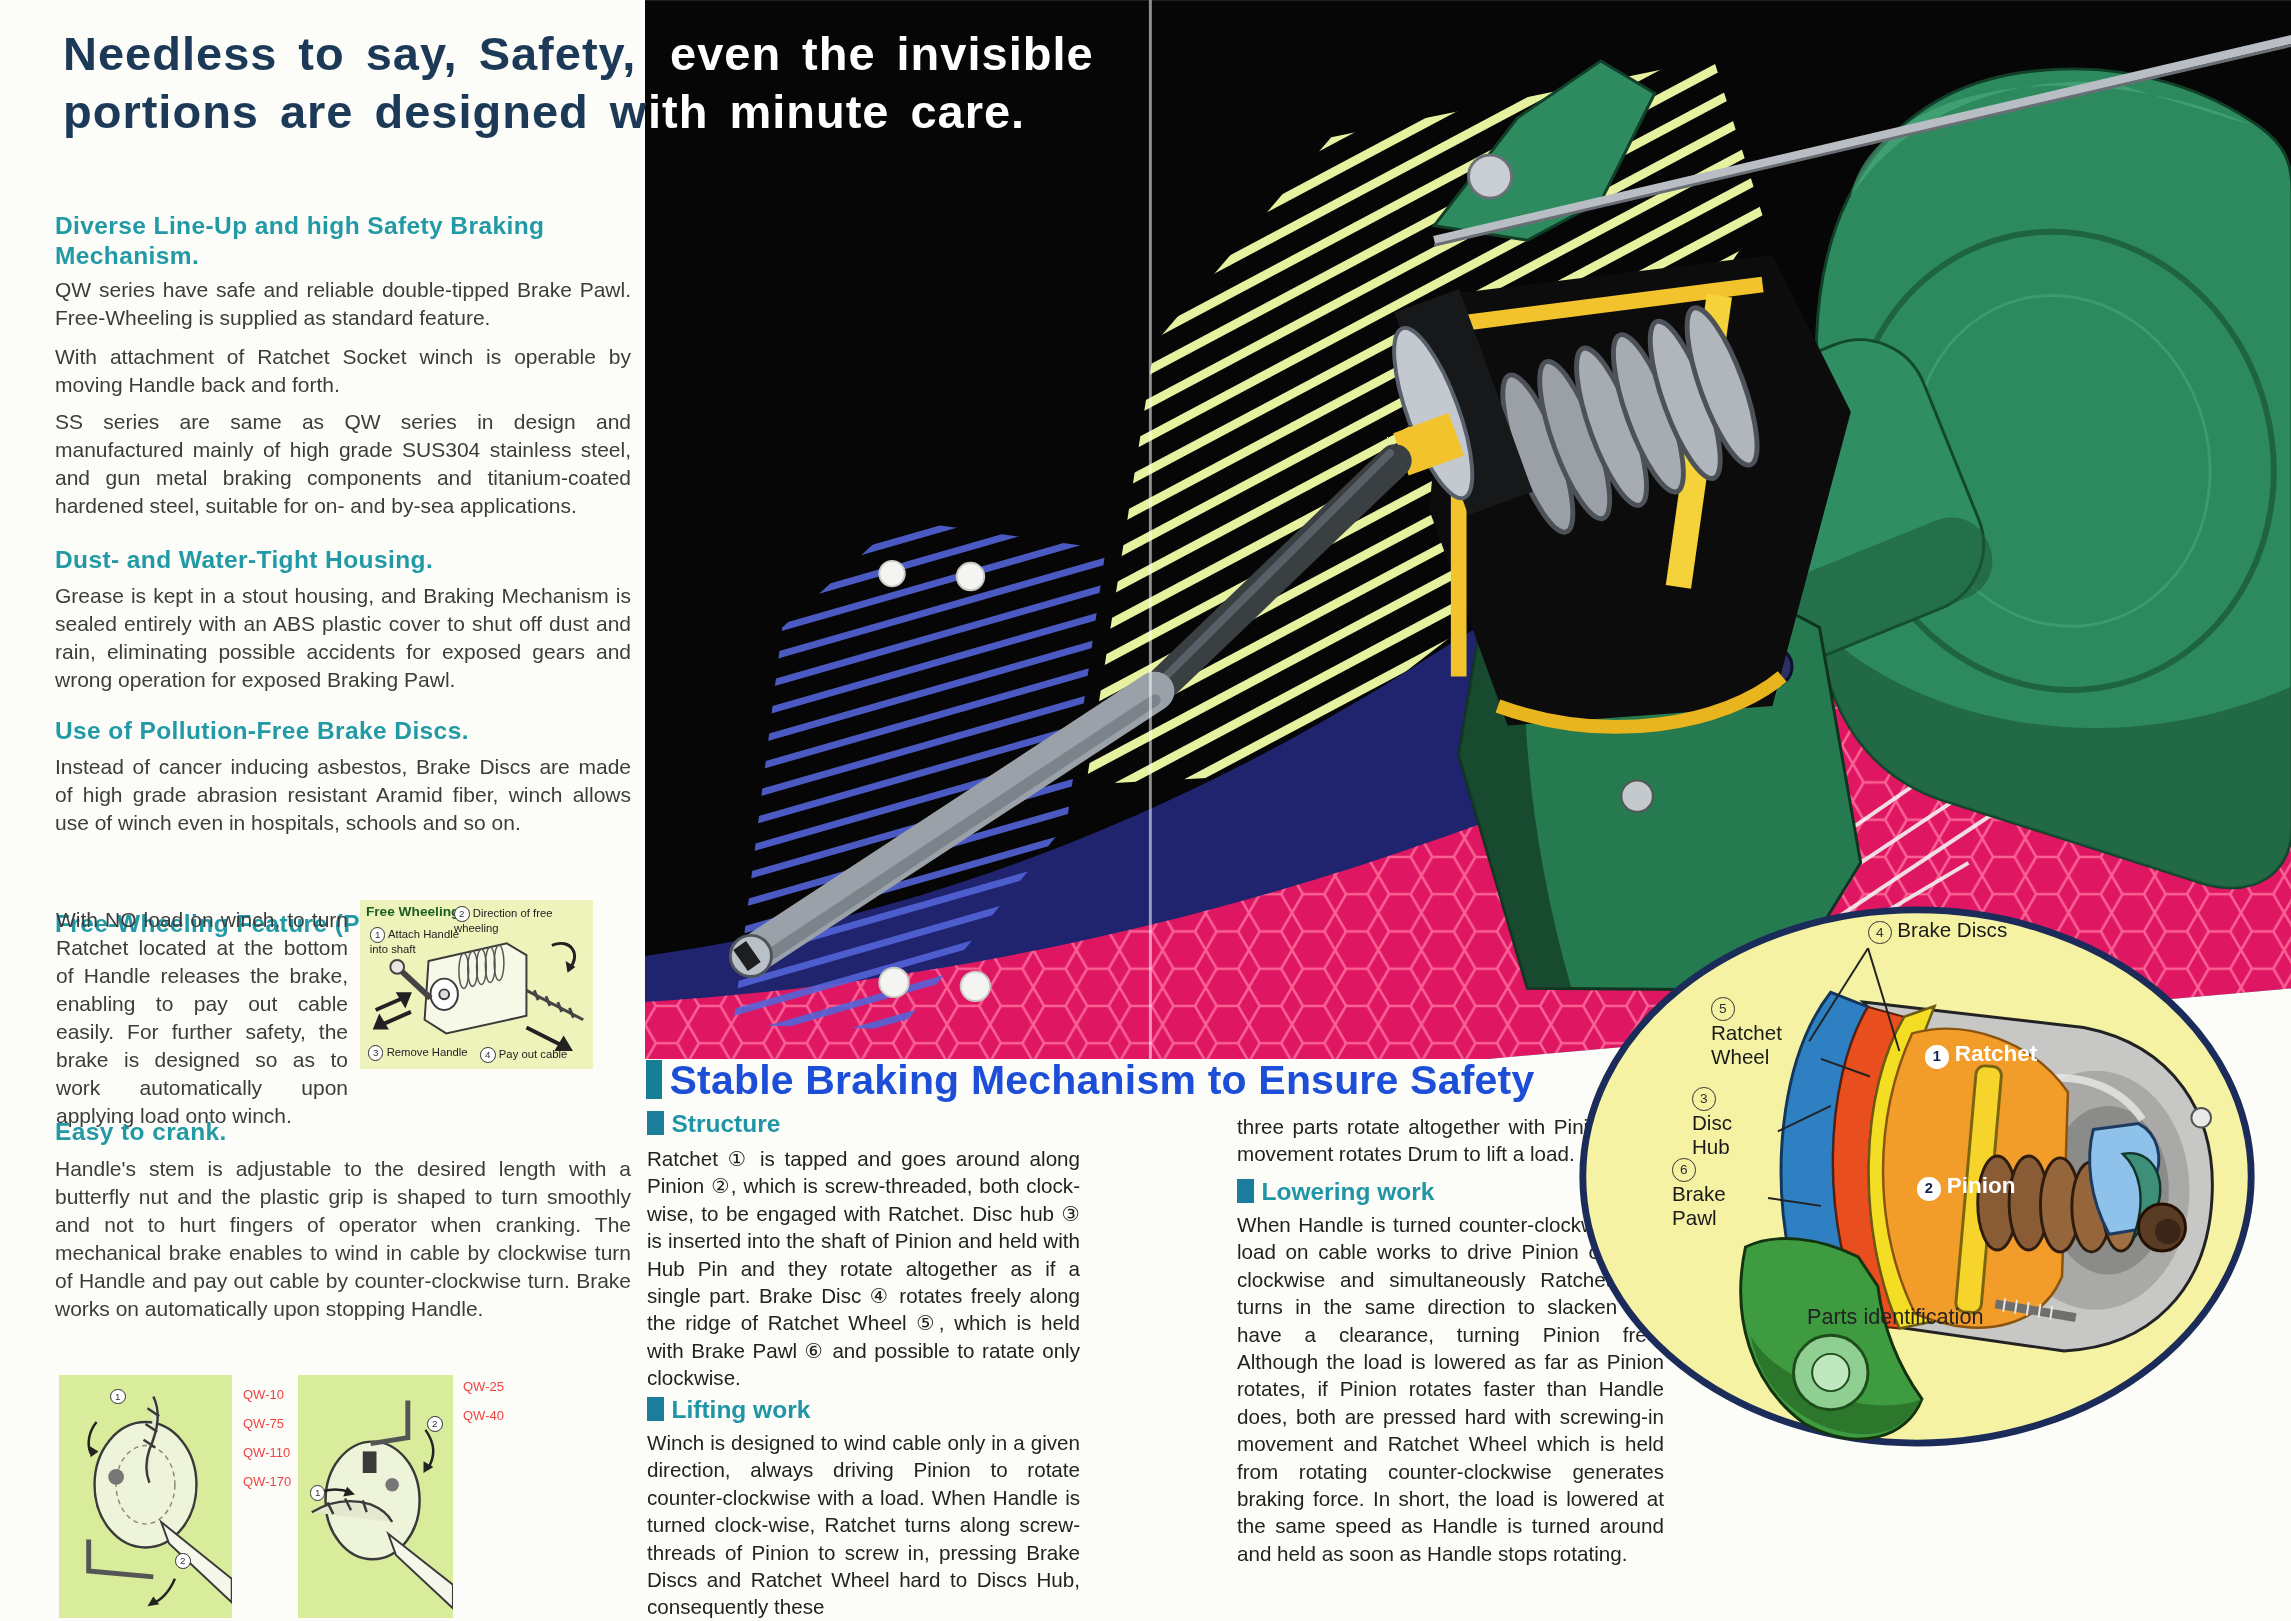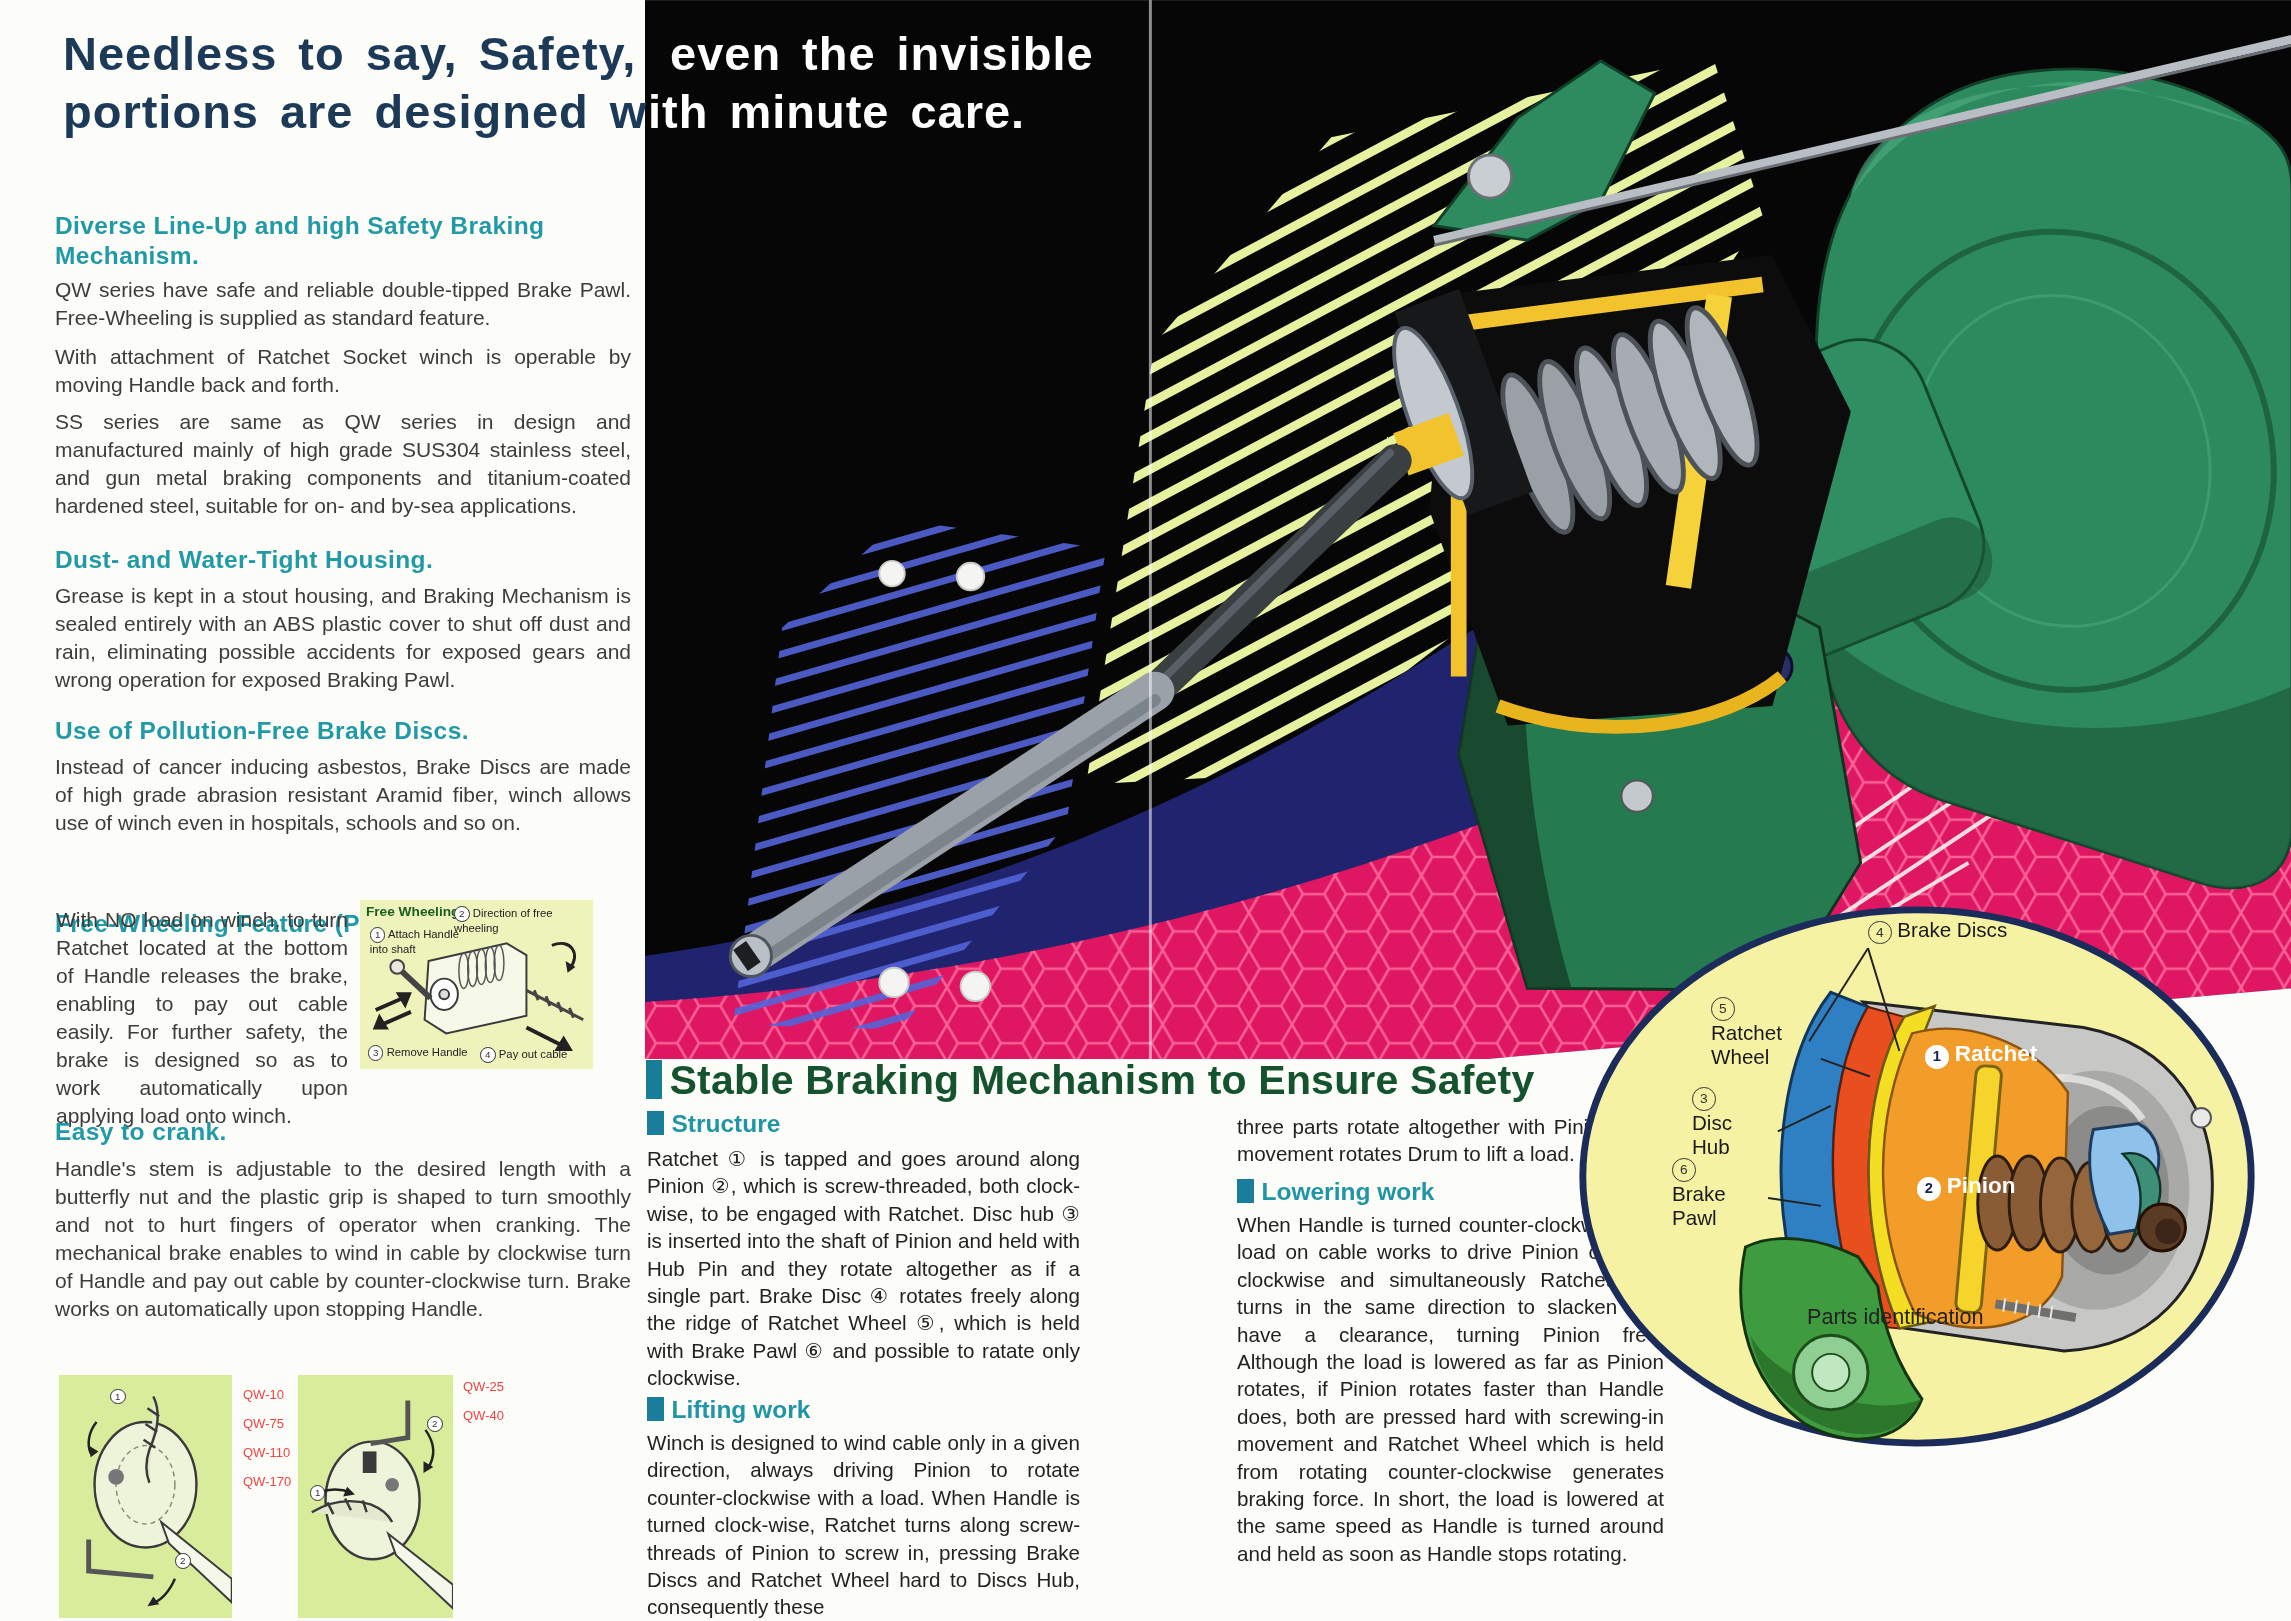--- a/index.html
+++ b/index.html
@@ -7,21 +7,21 @@
         font-family:"Liberation Sans","DejaVu Sans",sans-serif;color:#3d3d3d;}
   .abs{position:absolute;}
   
   .hl{font-weight:bold;font-size:47px;letter-spacing:1px;word-spacing:6.9px;white-space:nowrap;z-index:3;}
   .hl-dark{color:#1c3a57;margin-left:8px;}
   .hl-light{color:#ffffff;}
   
   .teal-h{font-weight:bold;font-size:24.5px;color:#229aa6;letter-spacing:0.4px;line-height:30px;}
   .body-p{font-size:21px;line-height:28px;text-align:justify;color:#3c3c3c;}
   
-  .mech-title{font-weight:bold;font-size:41px;color:#14532d;letter-spacing:0.2px;white-space:nowrap;}
+  .mech-title{font-weight:bold;font-size:41px;color:#1d4ed8;letter-spacing:0.2px;white-space:nowrap;}
   .mech-bar{display:inline-block;width:15.7px;height:39px;background:#177f95;margin-right:7.8px;vertical-align:-4.9px;}
   .subhead{font-weight:bold;font-size:24.5px;color:#2095a6;}
   .sub-sq{display:inline-block;width:16.7px;height:23.5px;background:#1b7d9c;margin-right:7.8px;vertical-align:-2.9px;}
   .mech-p{font-size:20.6px;line-height:27.4px;text-align:justify;color:#222;}
   
   .inset{background:#eef3bc;z-index:2;}
   .inset-g{background:#d8ec9c;}
   .fw-title{font-weight:bold;font-size:13.7px;color:#1c5e20;}
   .fw-label{font-size:11.3px;color:#222;line-height:12.7px;}
   .models{font-size:13px;line-height:29px;color:#ef4444;}

